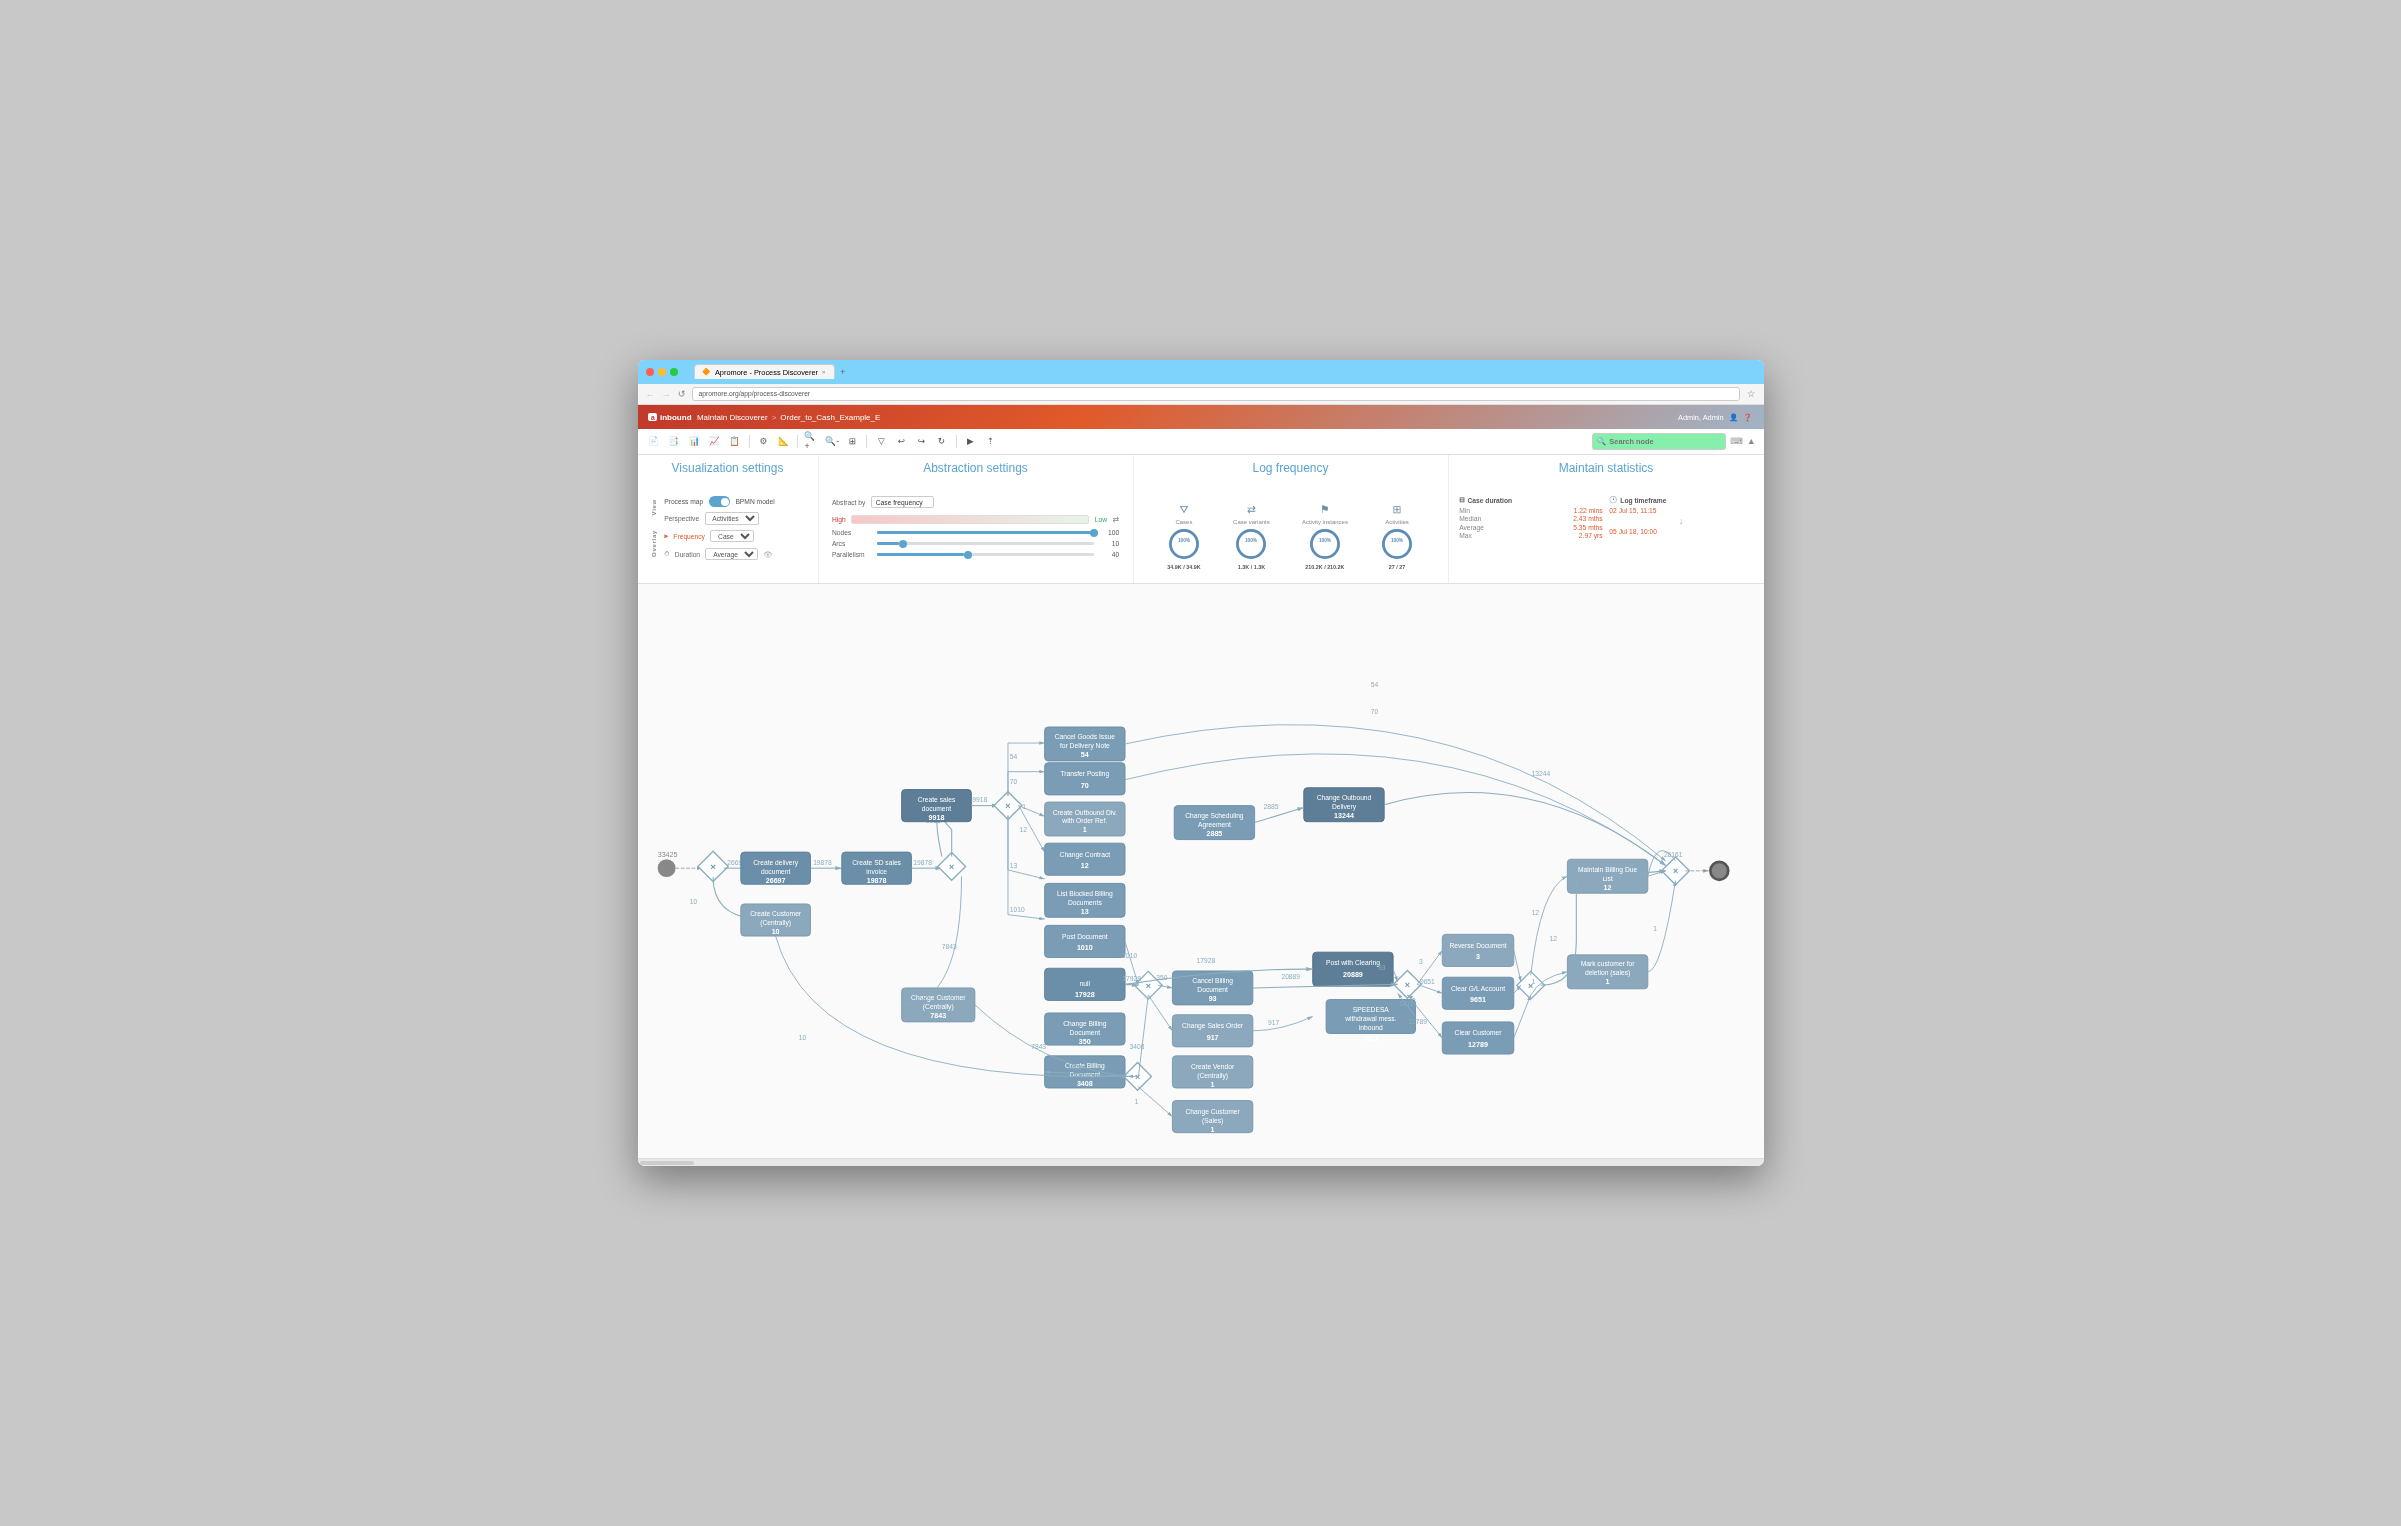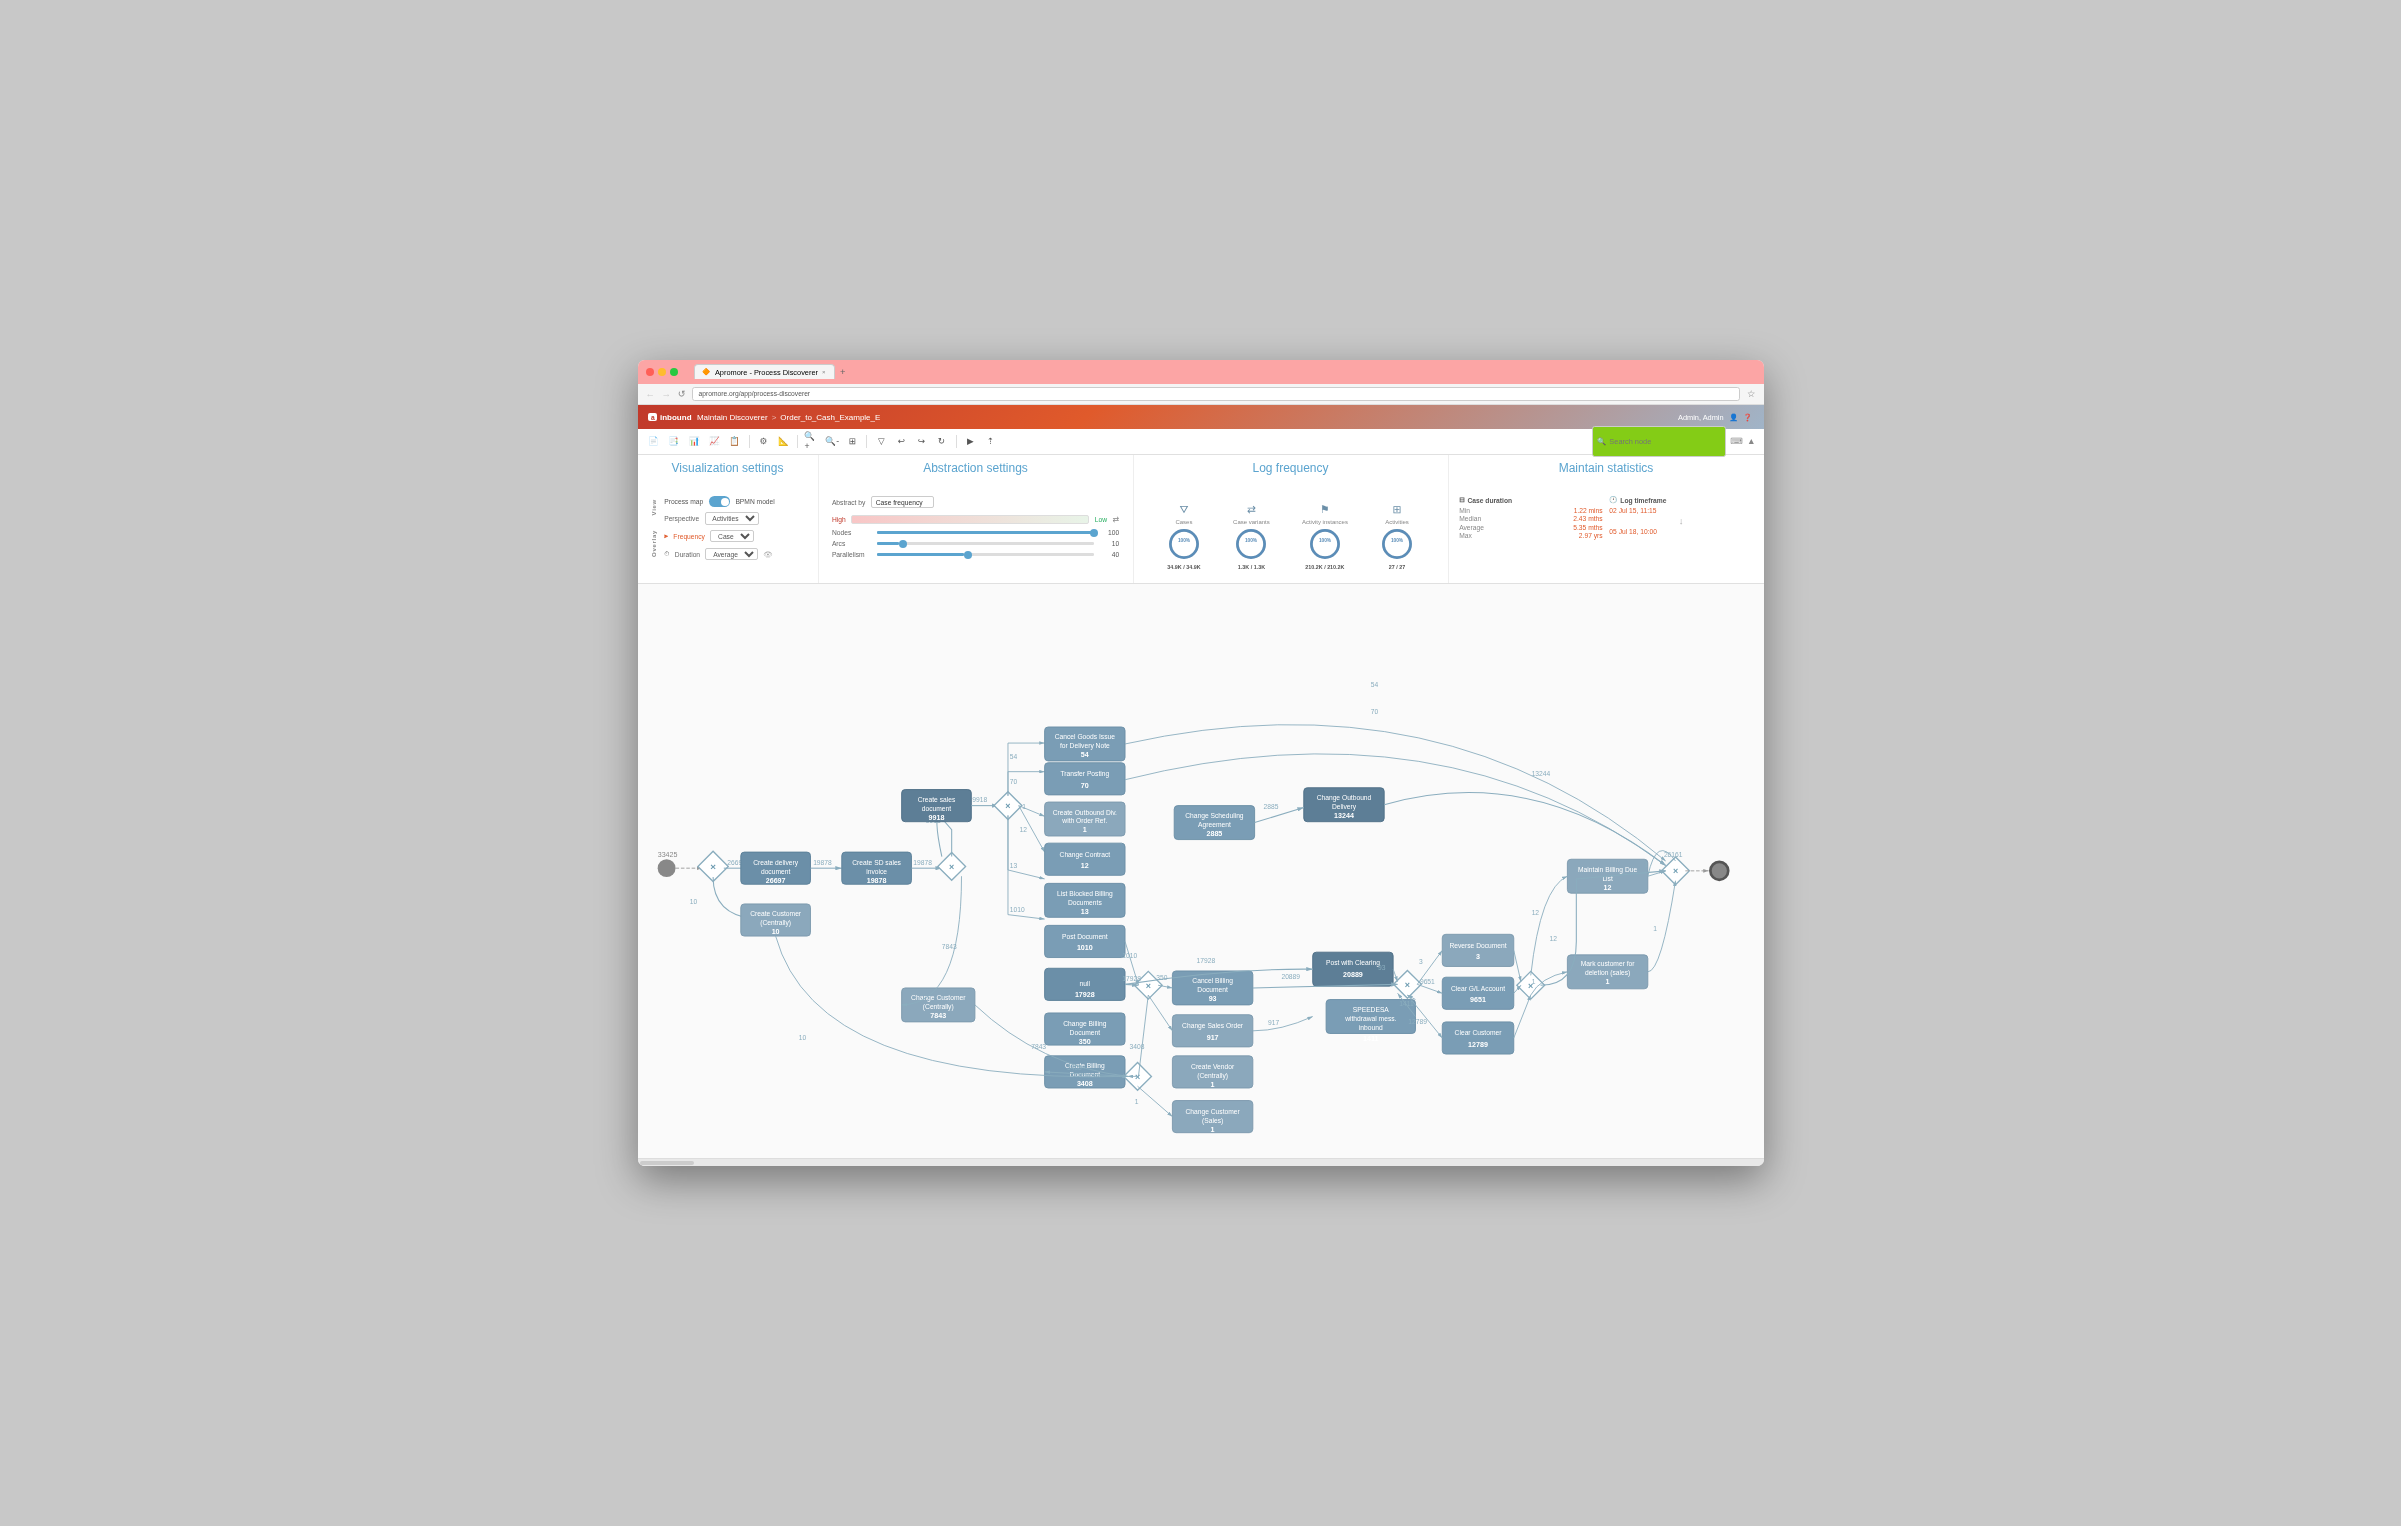--- a/index.html
+++ b/index.html
@@ -8,21 +8,21 @@
     .window {
       width: 1126px;
       background: #f0f0f0;
       border-radius: 6.7px;
       box-shadow: 0 13.4px 40px rgba(0,0,0,0.4);
       overflow: hidden;
     }
 
     
     .title-bar {
-      background: #fca5a5;
+      background: #7dd3fc;
       height: 24px;
       display: flex;
       align-items: center;
       padding: 0 8px;
       gap: 5.4px;
     }
     .traffic-lights { display: flex; gap: 4px; }
     .tl { width: 8px; height: 8px; border-radius: 50%; }
     .tl.red { background: #ff5f57; }
     .tl.yellow { background: #febc2e; }
@@ -81,22 +81,22 @@
       display: flex;
       align-items: center;
       padding: 0 8px;
       gap: 2.7px;
       border-bottom: 0.7px solid #e0e0e0;
     }
     .toolbar-btn { width: 17.4px; height: 17.4px; display: flex; align-items: center; justify-content: center; border-radius: 2px; cursor: pointer; color: #555; font-size: 8.7px; border: 0.7px solid transparent; }
     .toolbar-divider { width: 0.7px; height: 13.4px; background: #ddd; margin: 0 2.7px; }
     .toolbar-search { margin-left: auto; display: flex; align-items: center; gap: 4px; }
     .search-input {
-      width: 134px; height: 31px; border: 0.7px solid #ccc; border-radius: 2.7px;
-      padding: 0 5.4px 0 16px; font-size: 7.4px; background: #84cc16; color: #333;
+      width: 134px; height: 17px; border: 0.7px solid #ccc; border-radius: 2.7px;
+      padding: 0 5.4px 0 16px; font-size: 7.4px; background: #86efac; color: #333; font-weight: bold;
     }
     .search-wrap { position: relative; }
     .search-wrap .search-ico { position: absolute; left: 4.7px; top: 50%; transform: translateY(-50%); color: #aaa; font-size: 7.4px; }
     .keyboard-ico { font-size: 8.7px; color: #888; cursor: pointer; }
     .collapse-btn { font-size: 8.7px; color: #888; cursor: pointer; }
 
     
     .settings-panel {
       background: white;
       border-bottom: 0.7px solid #e0e0e0;

